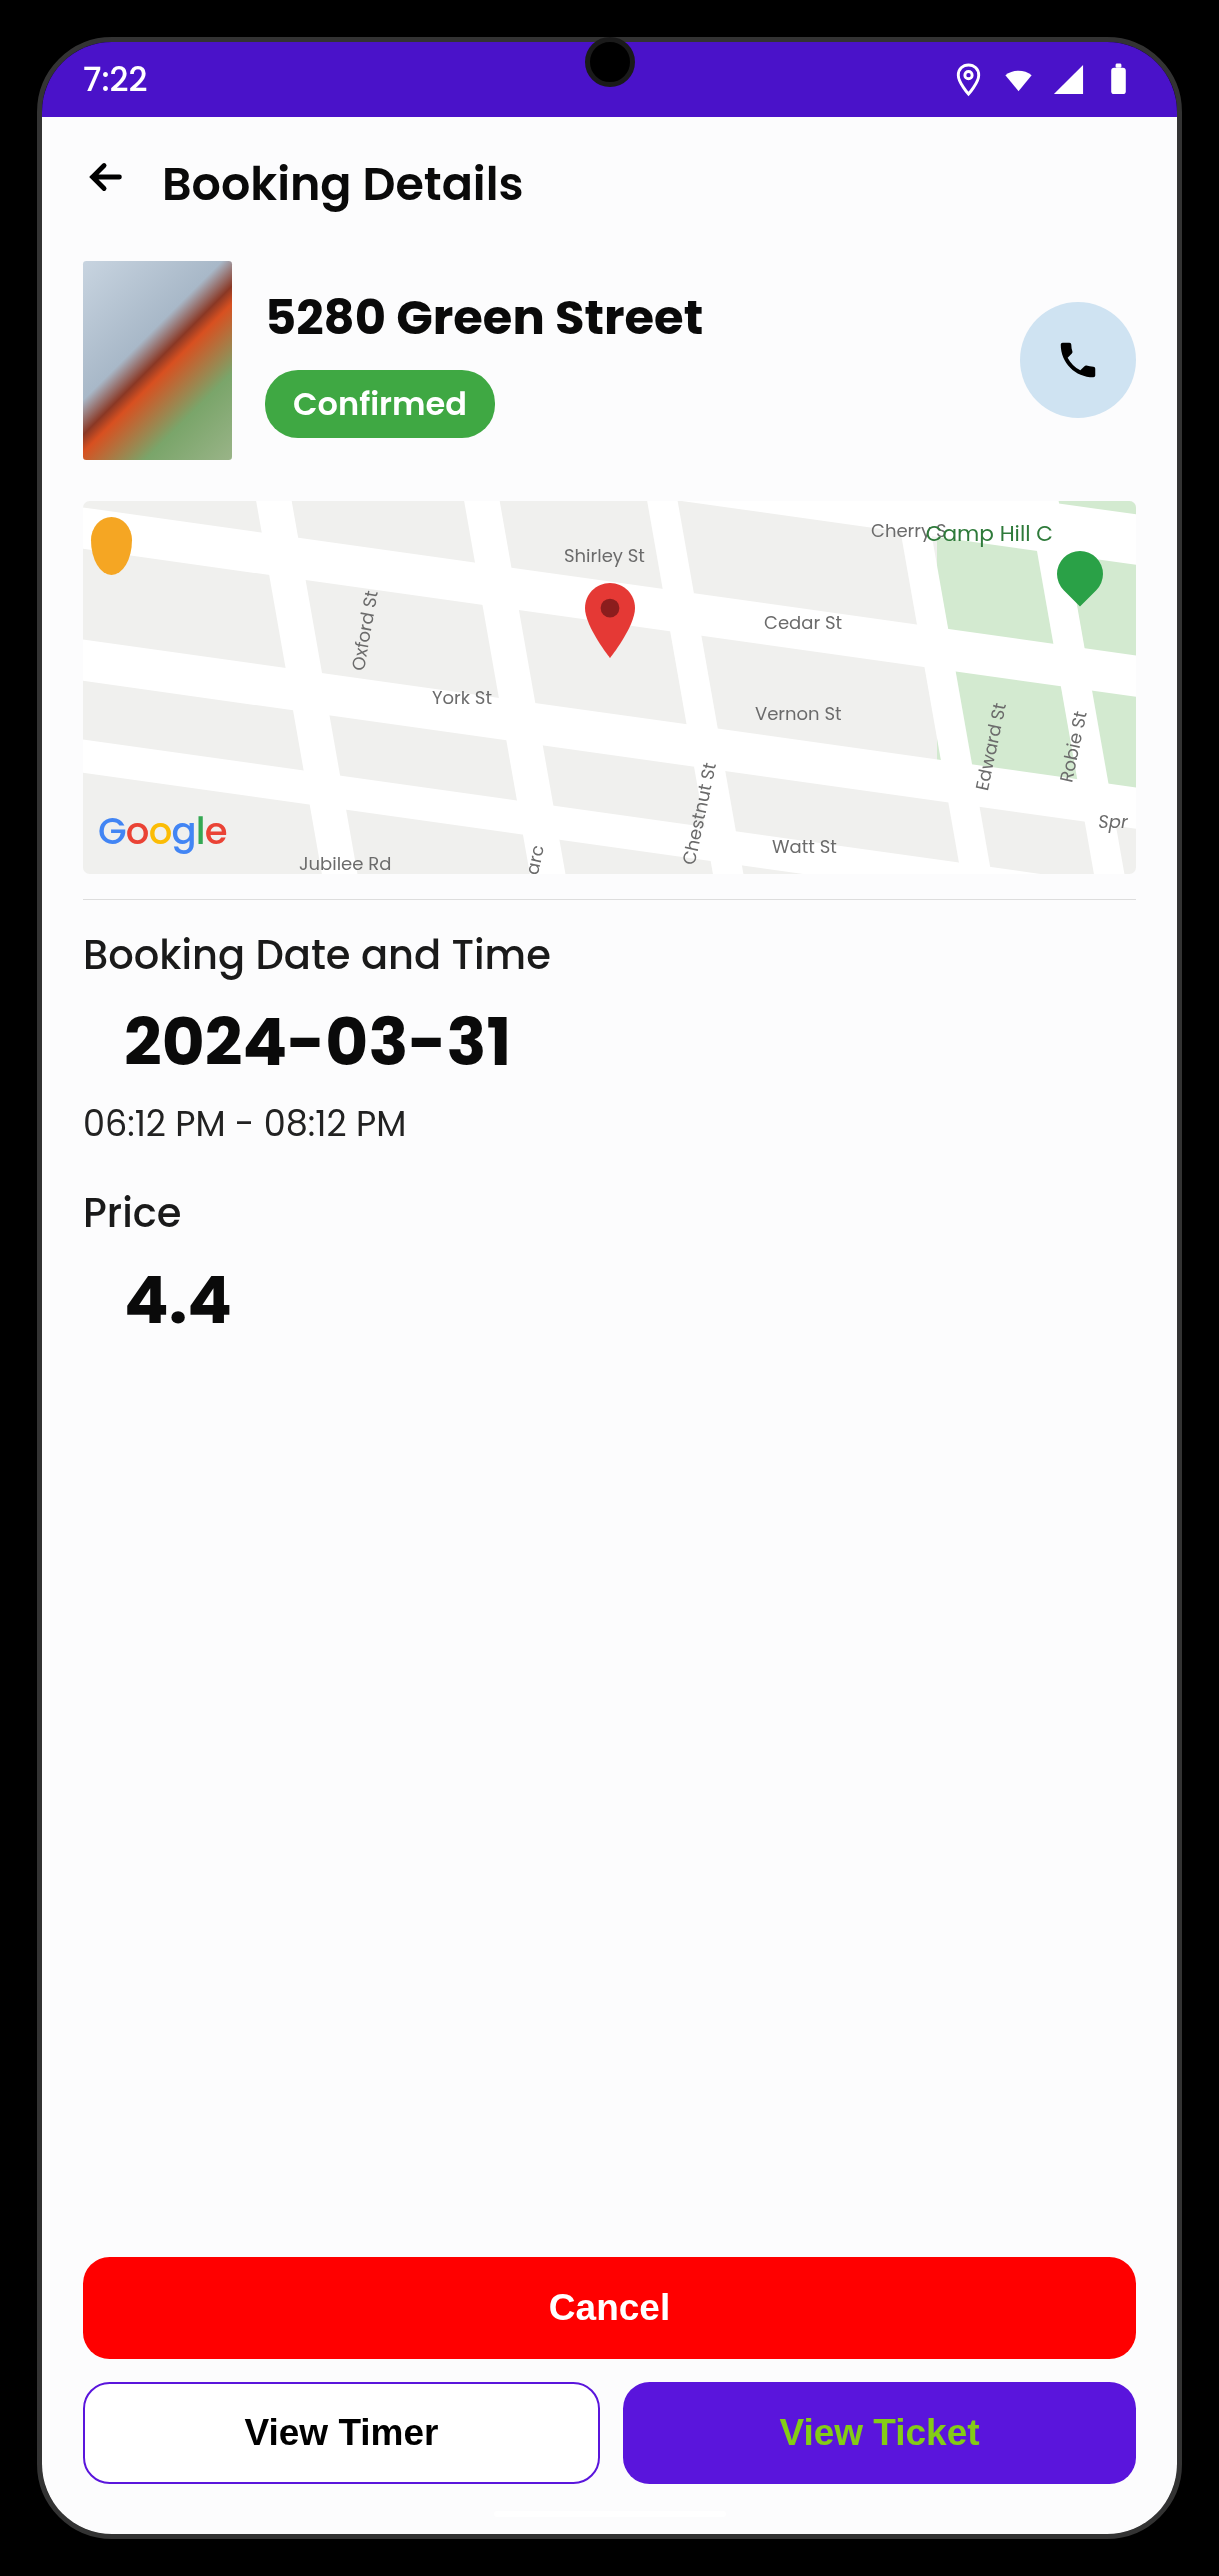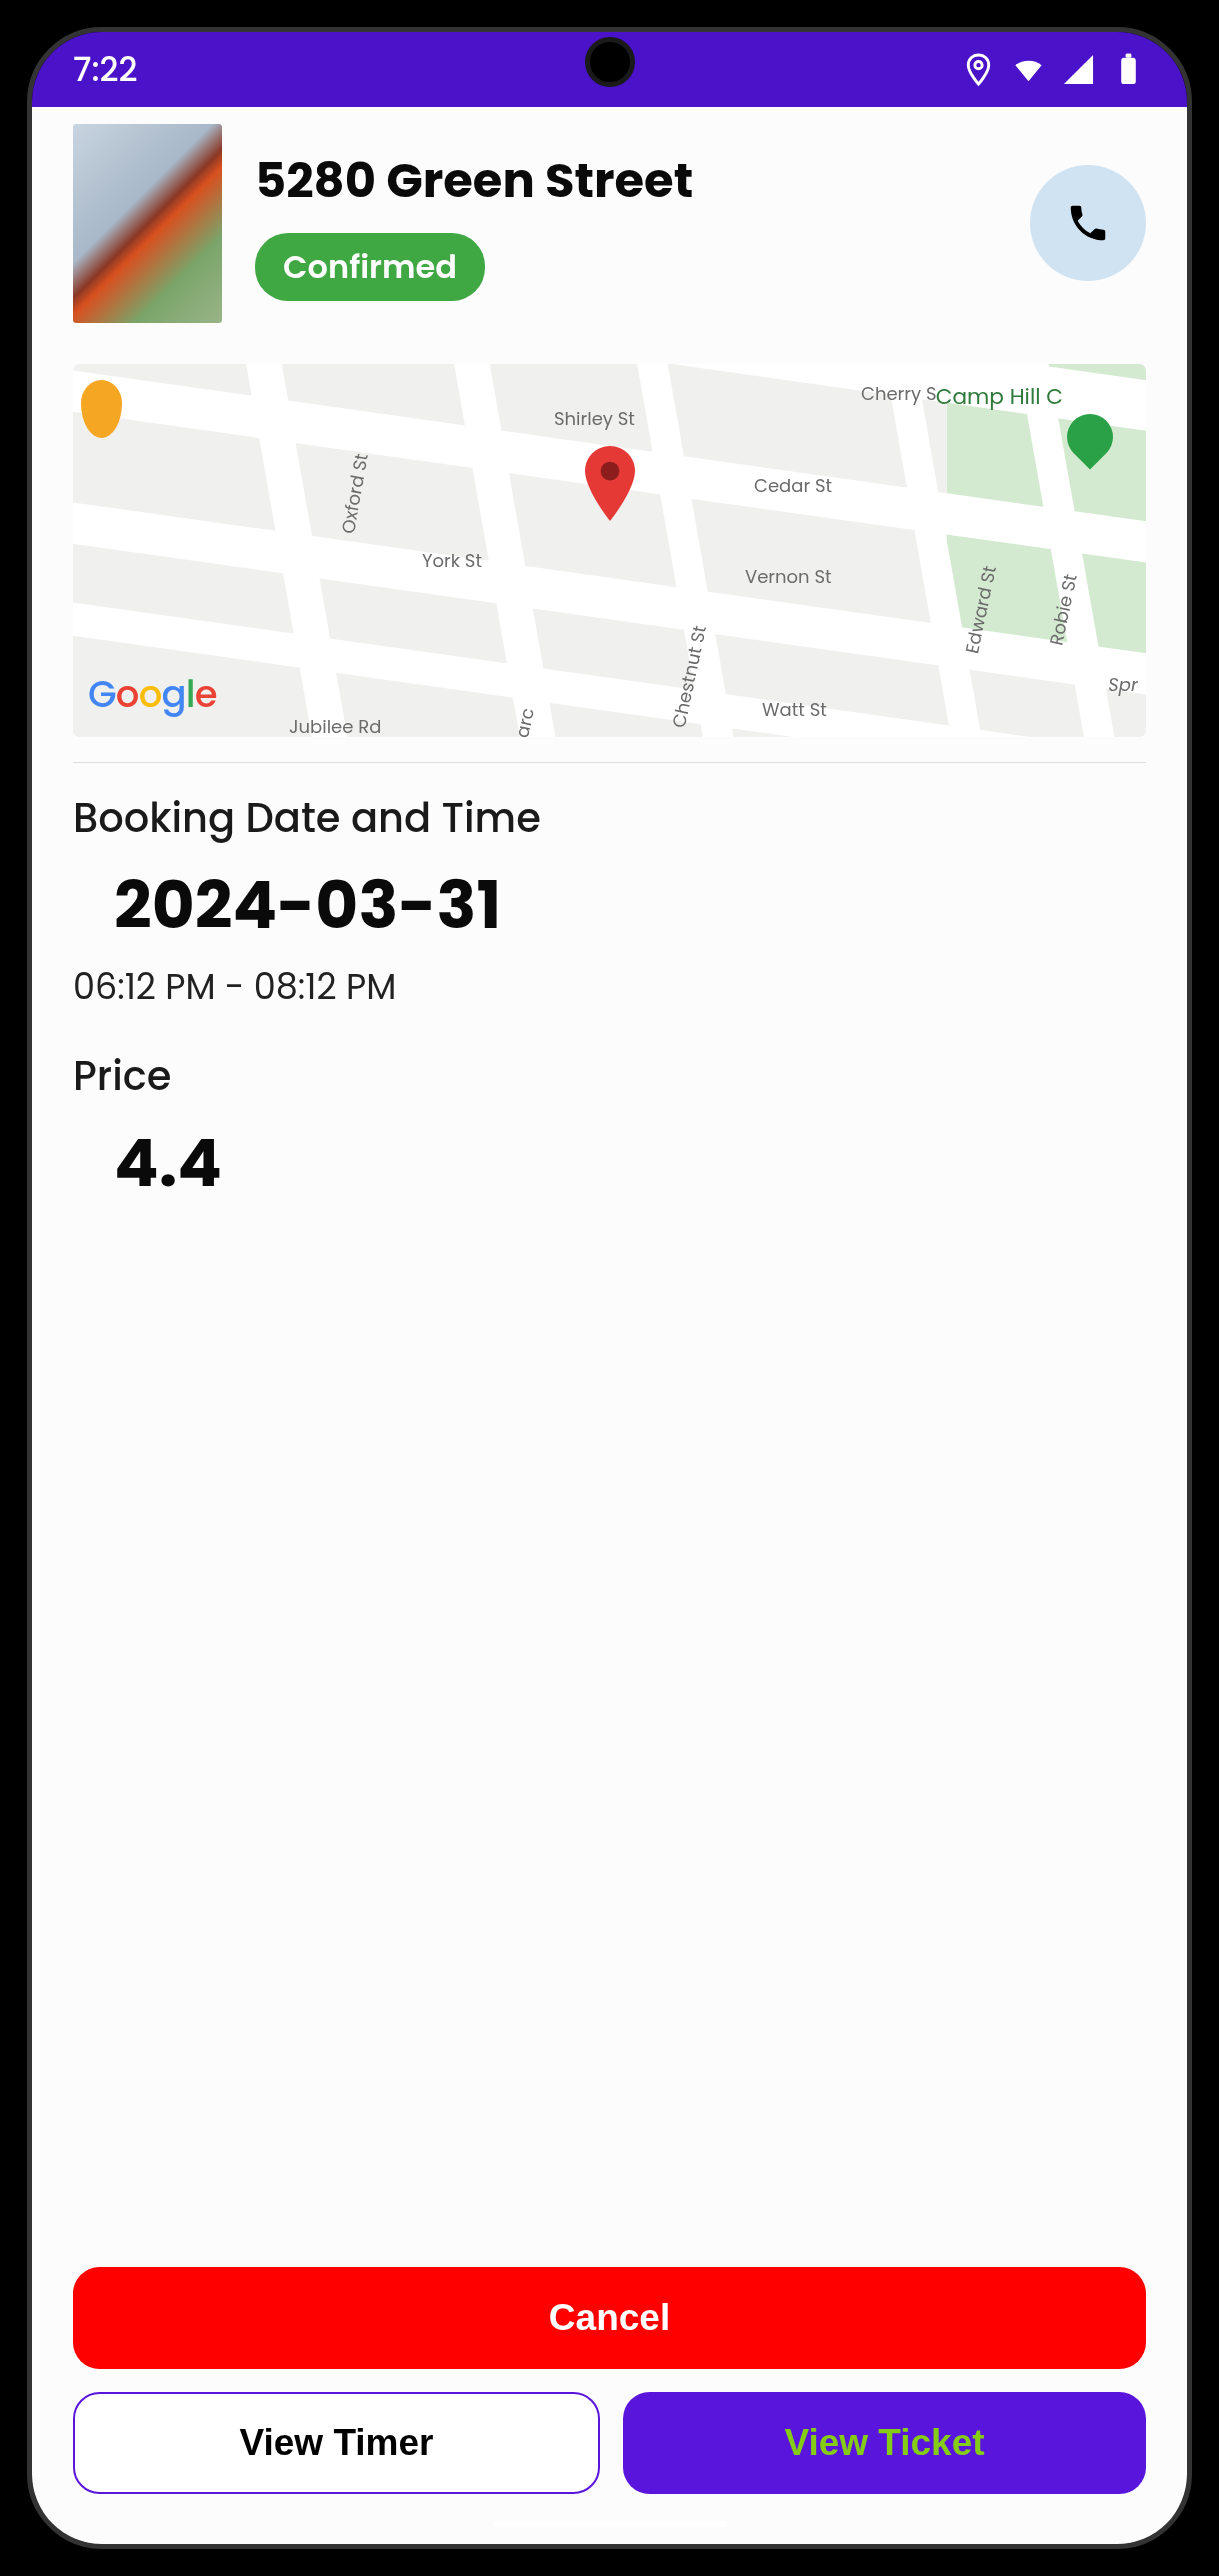--- a/index.html
+++ b/index.html
@@ -8,21 +8,21 @@
   display: flex;
   justify-content: center;
   align-items: flex-start;
   font-family: 'Segoe UI', Poppins, system-ui, sans-serif;
 }
 .phone-frame {
   width: 1219px;
   height: 2576px;
   background: #000;
   border-radius: 91px;
-  padding: 27px;
+  padding: 37px;
   position: relative;
 }
 .phone-inner {
   width: 100%;
   height: 100%;
   background: #000;
   border-radius: 75px;
   overflow: hidden;
   position: relative;
   border: 5px solid #333;
@@ -223,20 +223,28 @@
           </svg>
         <svg viewBox="0 0 24 24" fill="#fff">
             <rect x="7" y="4" width="10" height="18" rx="2"></rect>
             <rect x="10" y="1" width="4" height="3" rx="1"></rect>
           </svg>
       </div>
     </div>
 
     <div class="screen">
 
+      <div class="header">
+        <div class="back-btn">
+          <svg width="46" height="46" viewBox="0 0 24 24" fill="none" stroke="#000" stroke-width="2.5" stroke-linecap="round">
+              <path d="M19 12H5M11 18l-6-6 6-6"></path>
+            </svg>
+        </div>
+        <div class="page-title">Booking Details</div>
+      </div>
 
       <div class="booking-header">
         <div class="booking-thumb"></div>
         <div class="booking-info">
           <div class="booking-title">5280 Green Street</div>
           <div class="status-badge">Confirmed</div>
         </div>
         <div class="call-btn">
           <svg viewBox="0 0 24 24" fill="#000">
               <path d="M6.6 10.8c1.4 2.8 3.8 5.2 6.6 6.6l2.2-2.2c.3-.3.7-.4 1-.3 1.2.4 2.4.6 3.6.6.6 0 1 .4 1 1V20c0 .6-.4 1-1 1C10.6 21 3 13.4 3 4c0-.6.4-1 1-1h3.5c.6 0 1 .4 1 1 0 1.2.2 2.4.6 3.6.1.3 0 .7-.3 1l-2.2 2.2z"></path>

